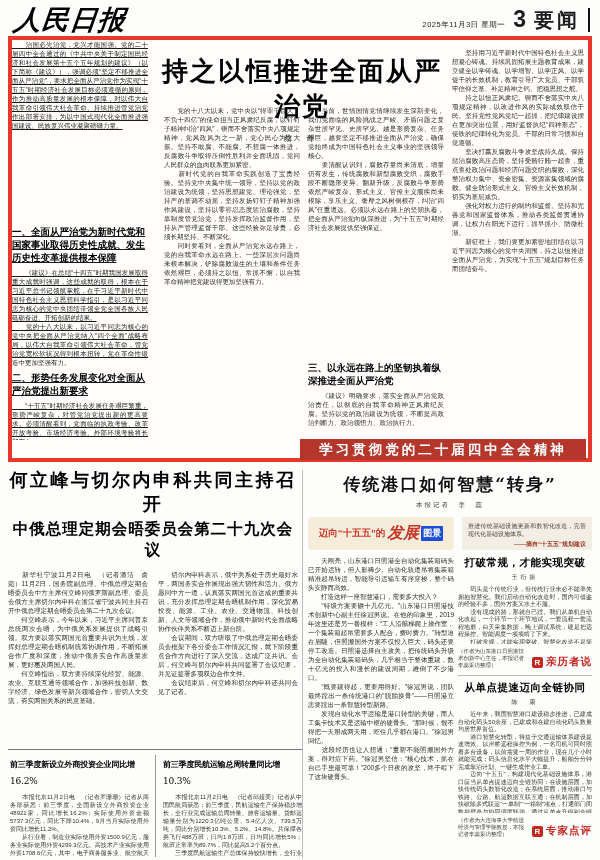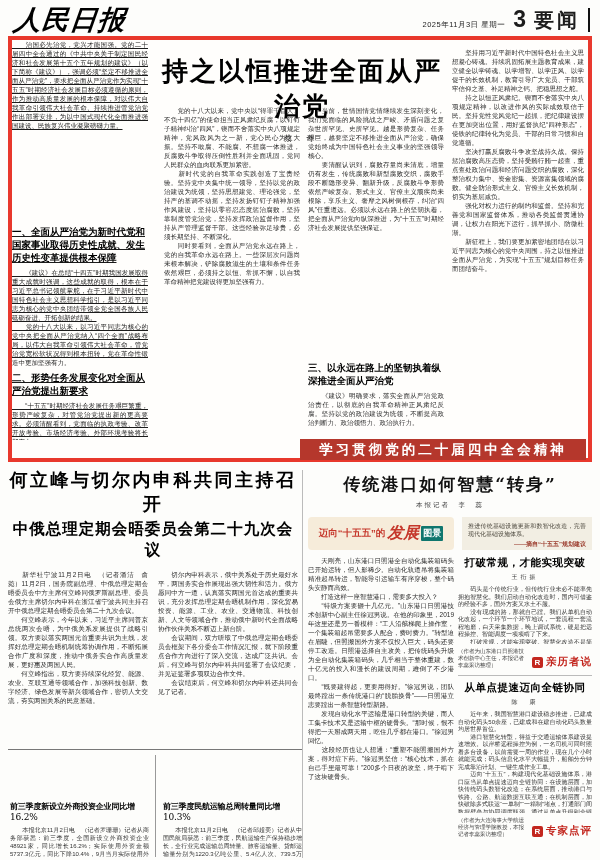--- a/index.html
+++ b/index.html
@@ -39,33 +39,33 @@
   .meet-h { text-align:center; font-weight:900; color:#000; }
   .meet-h .l1 { font-size:18px; letter-spacing:2.5px; }
   .meet-h .l2 { font-size:15.5px; letter-spacing:1px; margin-top:3px; }
   .meet-cols { display:flex; gap:10px; margin-top:9px; }
   .meet-col { width:140px; height:212px; overflow:hidden; font-size:6.5px; line-height:9px; text-align:justify; white-space:pre-wrap; color:#2a2a2a; }
 
   
   .stats { position:absolute; left:8px; top:755px; width:294px; height:102px; display:flex; }
   .stat-box { width:147px; overflow:hidden; padding:2px 6px 0 2px; }
   .stat-box + .stat-box { border-left:1px solid #999; padding:2px 0 0 7px; }
-  .stat-title { font-size:8px; font-weight:900; line-height:11px; letter-spacing:-.2px; color:#000;margin-top:44px; }
+  .stat-title { font-size:8px; font-weight:900; line-height:16px; letter-spacing:-.2px; color:#000; }
   .stat-num { font-family:"DejaVu Serif", serif; font-weight:normal; font-size:9px; }
   .stat-body { margin-top:3px; font-size:6px; line-height:8px; text-align:justify; white-space:pre-wrap; color:#333; height:84px; overflow:hidden; }
 
   
   .port { position:absolute; left:308px; top:468px; width:284px; height:390px; }
   .port-title { text-align:center; font-family:"DejaVu Serif", serif; font-weight:900; font-size:17px; letter-spacing:2px; color:#111; margin-top:5px; }
   .port-byline { text-align:center; font-size:6.5px; letter-spacing:2px; margin-top:5px; color:#444; }
   .port-top { display:flex; gap:8px; margin-top:7px;border-radius:15px; }
   .badge { width:146px; height:33px; background:#f6ecda; border-radius:4px; display:flex; align-items:center; justify-content:center; gap:2px; }
   .badge .pre { color:#c5372b; font-weight:bold; font-size:9.5px; }
   .badge .big { color:#c5372b; font-weight:900; font-style:italic; font-size:16px; font-family:"DejaVu Serif", serif; }
-  .badge .suf { background:#0f766e; color:#fff; font-weight:bold; font-size:9px; padding:1px 2px; border-radius:1px; }
+  .badge .suf { background:#1d4ed8; color:#fff; font-weight:bold; font-size:9px; padding:1px 2px; border-radius:1px; }
   .quote { flex:1; background:#f2eee3; padding:5px 6px; height:33px; overflow:hidden; }
   .quote .qt { font-size:6px; line-height:8px; color:#4a463c; text-align:justify; }
   .quote .qs { font-size:6px; text-align:right; color:#9c3d2e; font-weight:bold; margin-top:2px; }
   .port-cols { display:flex; gap:4px; margin-top:6px; }
   .port-main { width:146px; height:302px; overflow:hidden; font-size:6.5px; line-height:9px; text-align:justify; white-space:pre-wrap; color:#2a2a2a; }
   .port-side { flex:1; display:flex; flex-direction:column; }
   .side-title { text-align:center; font-weight:900; font-size:10.5px; color:#000; letter-spacing:.5px; }
   .side-author { text-align:center; font-size:6px; letter-spacing:3px; margin-top:3px; color:#333; }
   .side-text { margin-top:4px; font-size:6px; line-height:7.5px; text-align:justify; white-space:pre-wrap; color:#333; overflow:hidden; }
   .s1-text { height:58px; } .s2-text { height:102px; }

